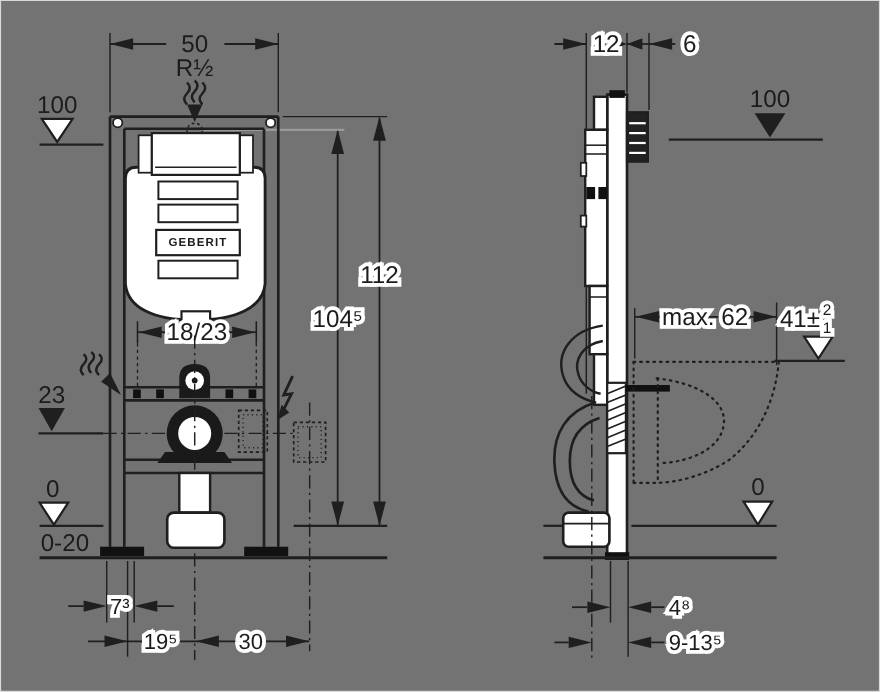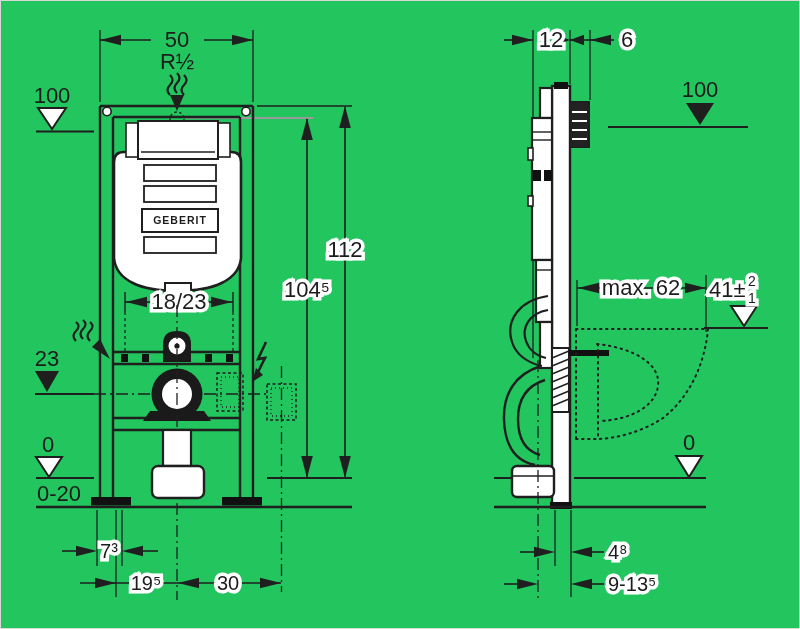--- a/index.html
+++ b/index.html
@@ -1,16 +1,16 @@
 <!DOCTYPE html>
 <html><head>
 <meta charset="utf-8">
 <style>
   html,body{margin:0;padding:0;background:#fff;}
-  #stage{position:relative;width:800px;height:629px;background:#22c55e;
+  #stage{position:relative;width:800px;height:629px;background:#737373;
          box-shadow:inset 0 0 0 1px #d9d9d9;overflow:hidden;}
   svg{display:block;}
   text{font-family:"Liberation Sans","DejaVu Sans",sans-serif;fill:#1c1c1c;}
   .dim{font-size:22px;}
   .dimsm{font-size:20px;}
   .tol{font-size:14px;}
   .halo{stroke:#ffffff;stroke-width:7px;paint-order:stroke fill;}
   .logo{font-size:10.5px;font-weight:bold;letter-spacing:1px;}
 </style>
 </head>

